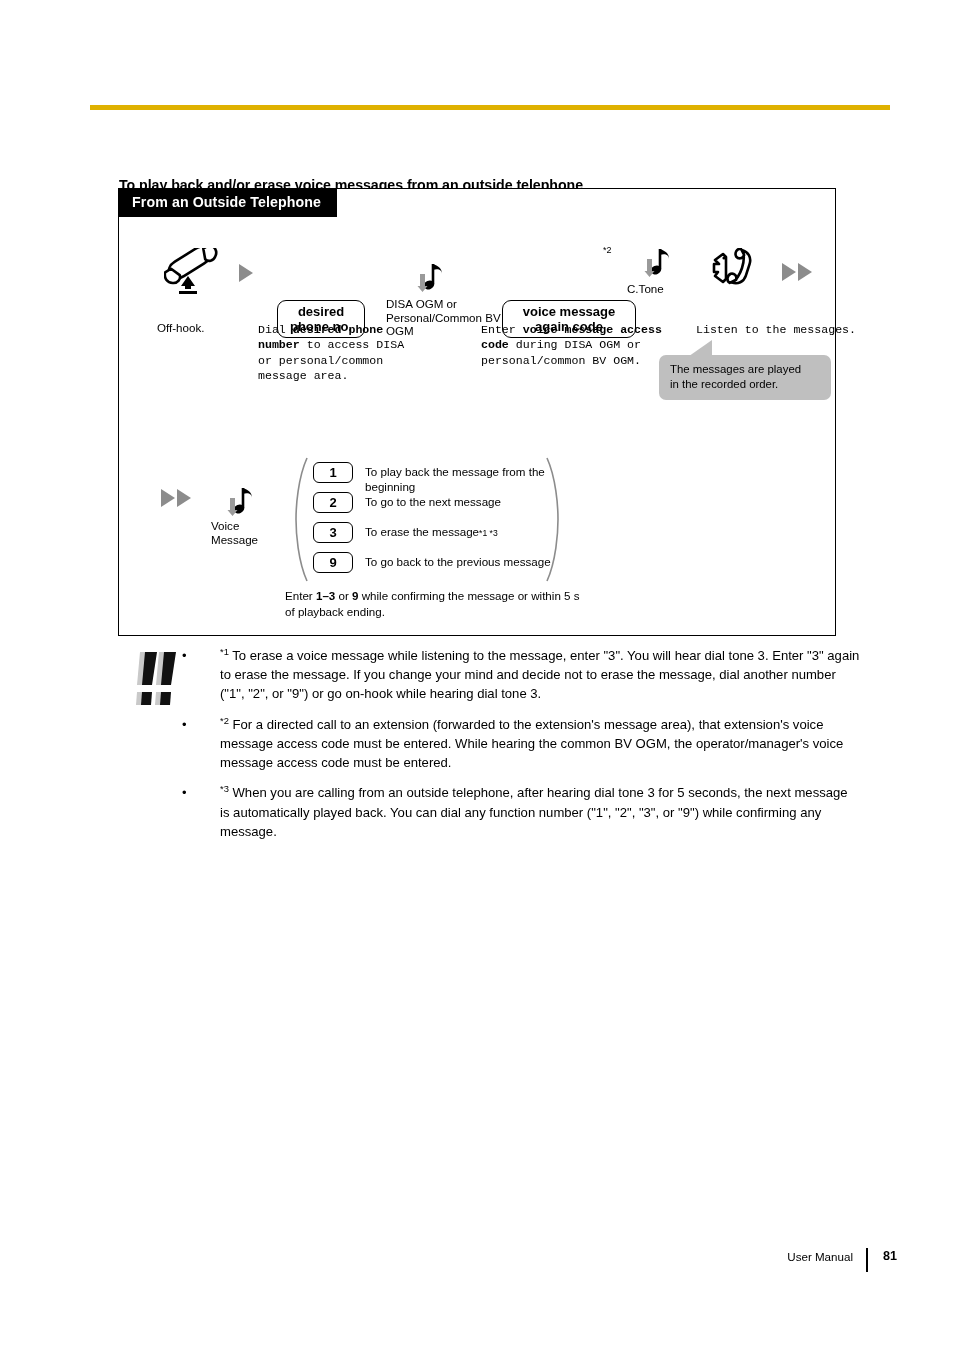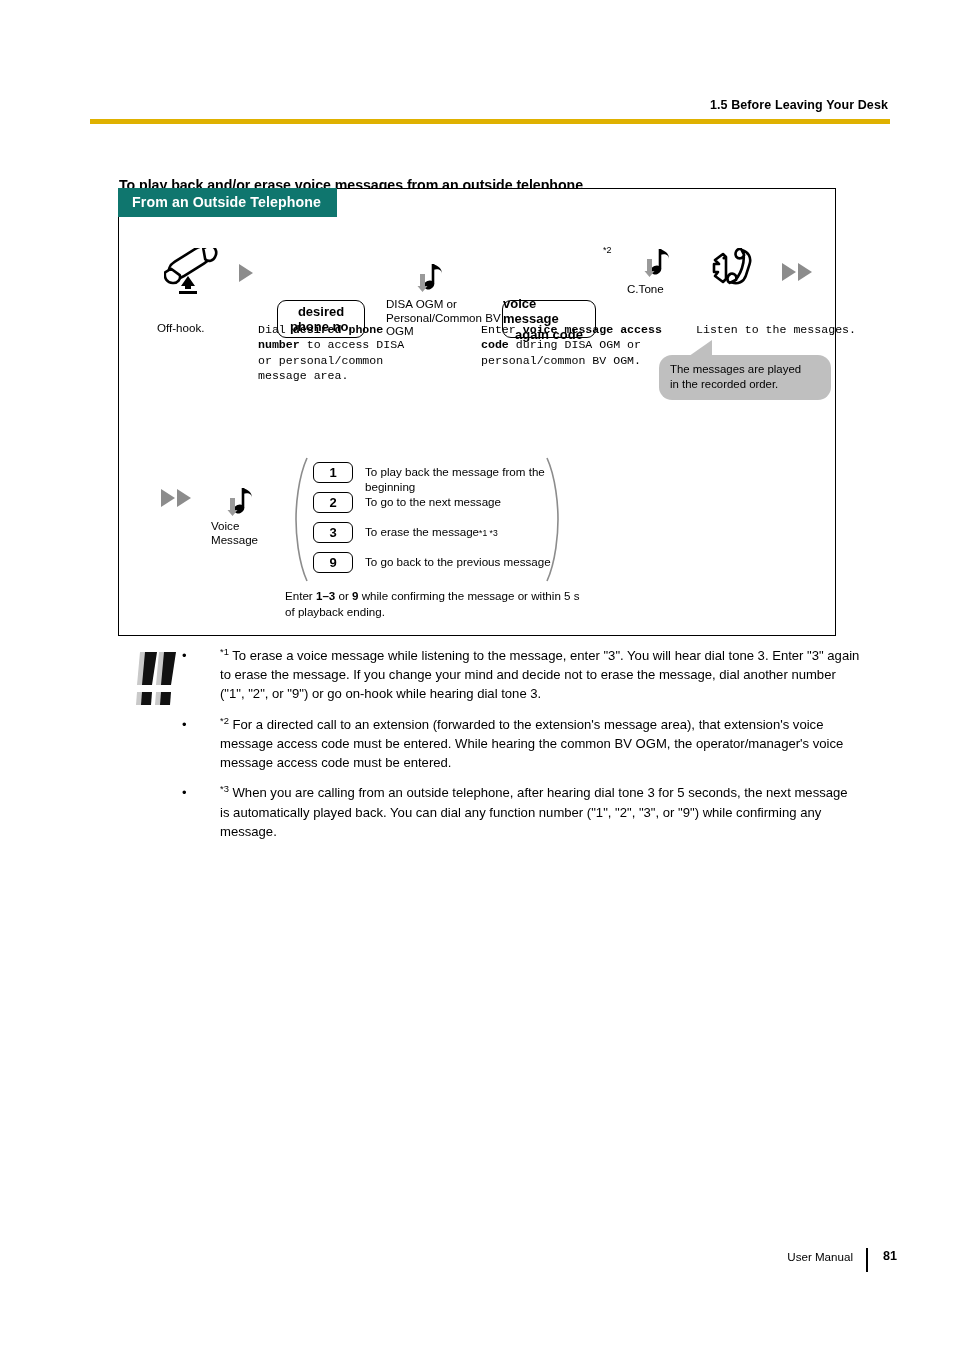--- a/index.html
+++ b/index.html
@@ -57,21 +57,21 @@
     width: 718px;
     height: 448px;
     border: 1.6px solid #000;
     box-sizing: border-box;
     background: #fff;
   }
   .diagram-tab {
     position: absolute;
     left: -1px;
     top: -1px;
-    background: #0f766e;
+    background: #000000;
     color: #ffffff;
     font-size: 14.2px;
     font-weight: bold;
     padding: 6px 16px 7px 14px;
     letter-spacing: 0.1px;
   }
 
   .offhook-icon { position: absolute; left: 164px; top: 248px; }
   .offhook-label {
     position: absolute; left: 157px; top: 321px;
@@ -95,21 +95,21 @@
     background: #fff;
     text-align: left;
     margin-top: 44px;
   }
   #key-desired {
     position: absolute; left: 277px; top: 256px;
     width: 88px; height: 38px;
   }
   #key-vmac {
     position: absolute; left: 502px; top: 256px;
-    width: 94px; height: 38px;
+    width: 134px; height: 38px;
   }
   .sup-marker {
     position: absolute;
     font-size: 9px;
     left: 603px; top: 245px;
     font-weight: normal;
   }
 
   .note-icon-wrap { position: absolute; text-align: left; }
   #note-disa { left: 417px; top: 262px; }
@@ -129,21 +129,21 @@
   .desc { position: absolute; font-size: 11.6px; line-height: 1.33; font-family: Liberation Mono, monospace; }
   #desc-dial { left: 258px; top: 322px; width: 150px; }
   #desc-vmac { left: 481px; top: 322px; width: 190px; }
   #desc-listen { left: 696px; top: 322px; width: 150px; white-space: nowrap; }
 
   .callout {
     position: absolute;
     left: 659px; top: 355px;
     width: 172px;
     background: #bfbfbf;
-    border-radius: 13px;
+    border-radius: 7px;
     font-size: 11.4px;
     line-height: 1.33;
     padding: 7px 9px 8px 11px;
     box-sizing: border-box;
   }
   .callout-tail {
     position: absolute;
     left: 682px; top: 340px;
     width: 0; height: 0;
   }
@@ -253,21 +253,20 @@
     position: absolute;
     right: 57px; top: 1px;
     font-size: 12.6px;
     font-weight: bold;
   }
 </style>
 </head>
 <body>
 
 <div class="page-header">
-  <div class="header-title">1.5 Before Leaving Your Desk</div>
   <div class="header-rule"></div>
 </div>
 
 <div class="section-heading">To play back and/or erase voice messages from an outside telephone</div>
 
 <div class="diagram-box">
   <div class="diagram-tab">From an Outside Telephone</div>
 </div>
 
 <div class="offhook-icon">

